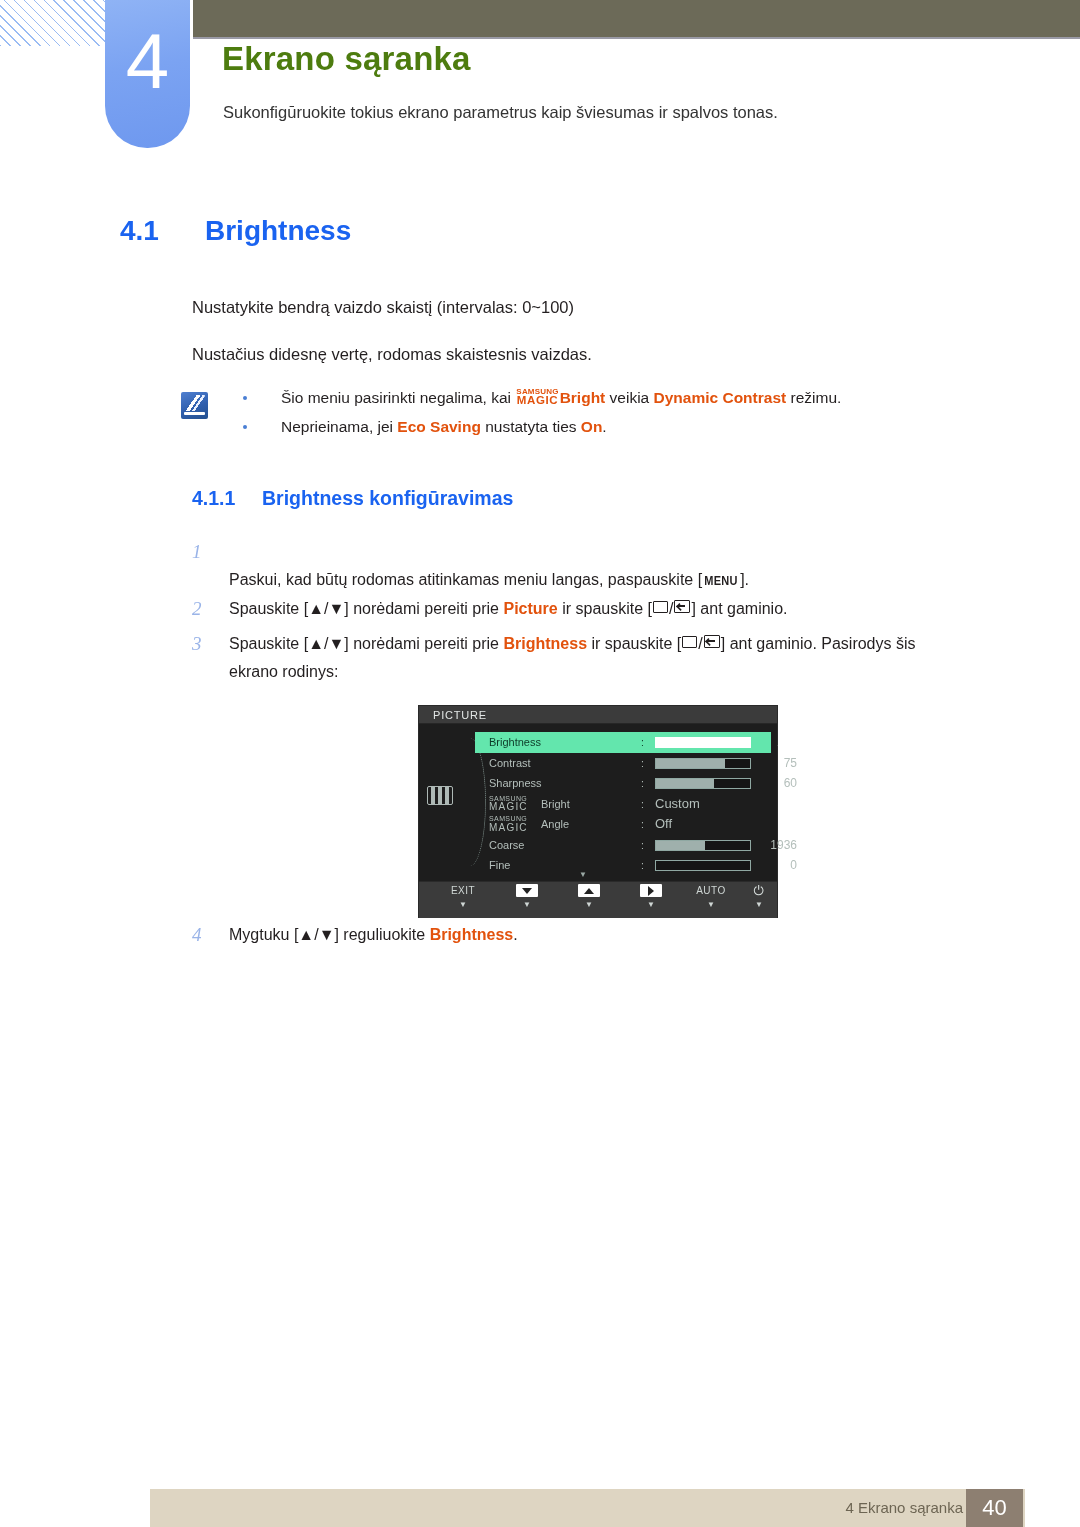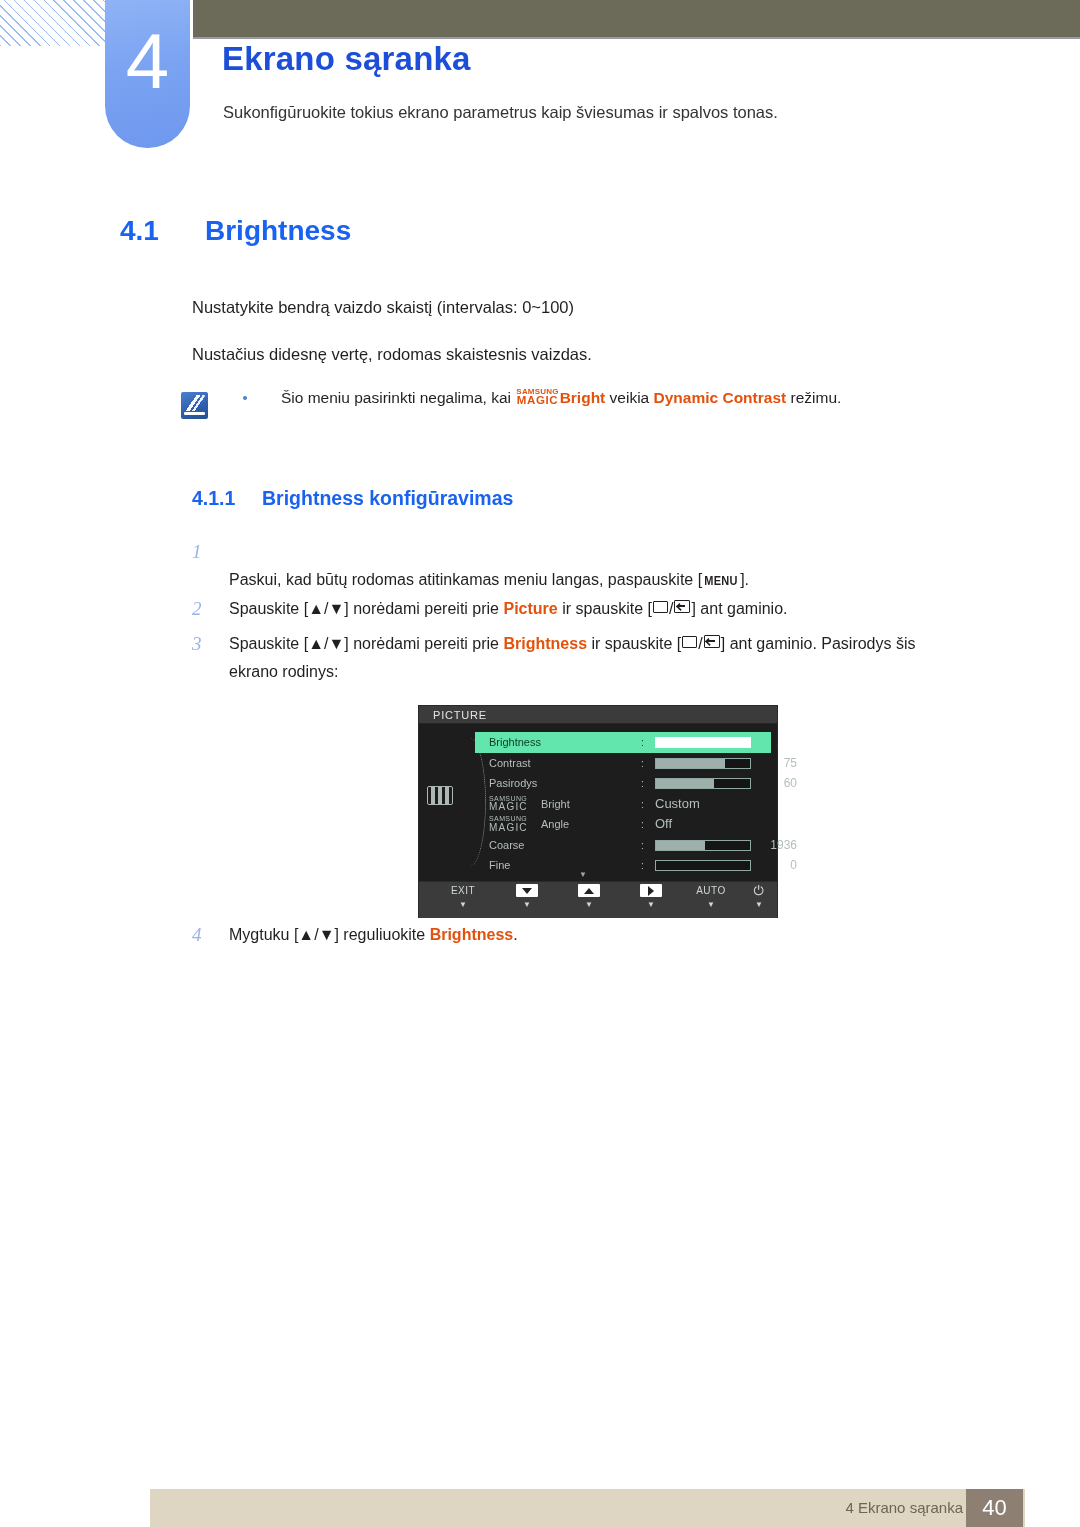--- a/index.html
+++ b/index.html
@@ -47,21 +47,21 @@
     text-align: center;
     font-size: 78px; line-height: 78px;
     color: #ffffff;
     font-family: "Liberation Sans", sans-serif;
     font-weight: 400;
   }
 
   .chapter-title {
     position: absolute; left: 222px; top: 40px;
     font-size: 33px; font-weight: bold;
-    color: #1d4ed8;
+    color: #4d7c0f;
     letter-spacing: .2px;
   }
   .chapter-sub {
     position: absolute; left: 223px; top: 103px;
     font-size: 16.5px; color: #333333;
   }
 
   
   .sec-head {
     position: absolute; left: 120px; top: 215px;
@@ -394,20 +394,23 @@
 <div class="para p2">Nustačius didesnę vertę, rodomas skaistesnis vaizdas.</div>
 
 <div class="note-icon">
   <div class="quill"></div>
   <div class="base"></div>
 </div>
 <div class="note-list">
   <div class="note-item">
     <span>Šio meniu pasirinkti negalima, kai </span><span class="magic"><span class="s1">SAMSUNG</span><span class="s2">MAGIC</span></span><span class="ora">Bright</span><span> veikia </span><span class="ora">Dynamic Contrast</span><span> režimu.</span>
   </div>
+  <div class="note-item">
+    <span>Neprieinama, jei </span><span class="ora">Eco Saving</span><span> nustatyta ties </span><span class="ora">On</span><span>.</span>
+  </div>
 </div>
 
 <div class="subsec">
   <span class="num">4.1.1</span><span>Brightness konfigūravimas</span>
 </div>
 
 <div class="step s1">
   <span class="idx">1</span>
   <span class="txt">
     <br>
@@ -441,21 +444,21 @@
         </div>
         <div class="osd-row">
           <span class="lbl">Contrast</span>
           <span class="colon">:</span>
           <span class="bar">
             <i style="width: 73%;"></i>
           </span>
           <span class="val">75</span>
         </div>
         <div class="osd-row">
-          <span class="lbl">Pasirodys</span>
+          <span class="lbl">Sharpness</span>
           <span class="colon">:</span>
           <span class="bar">
             <i style="width: 62%;"></i>
           </span>
           <span class="val">60</span>
         </div>
         <div class="osd-row">
           <span class="magicmark">
             <b>SAMSUNG</b>
             <s>MAGIC</s>

